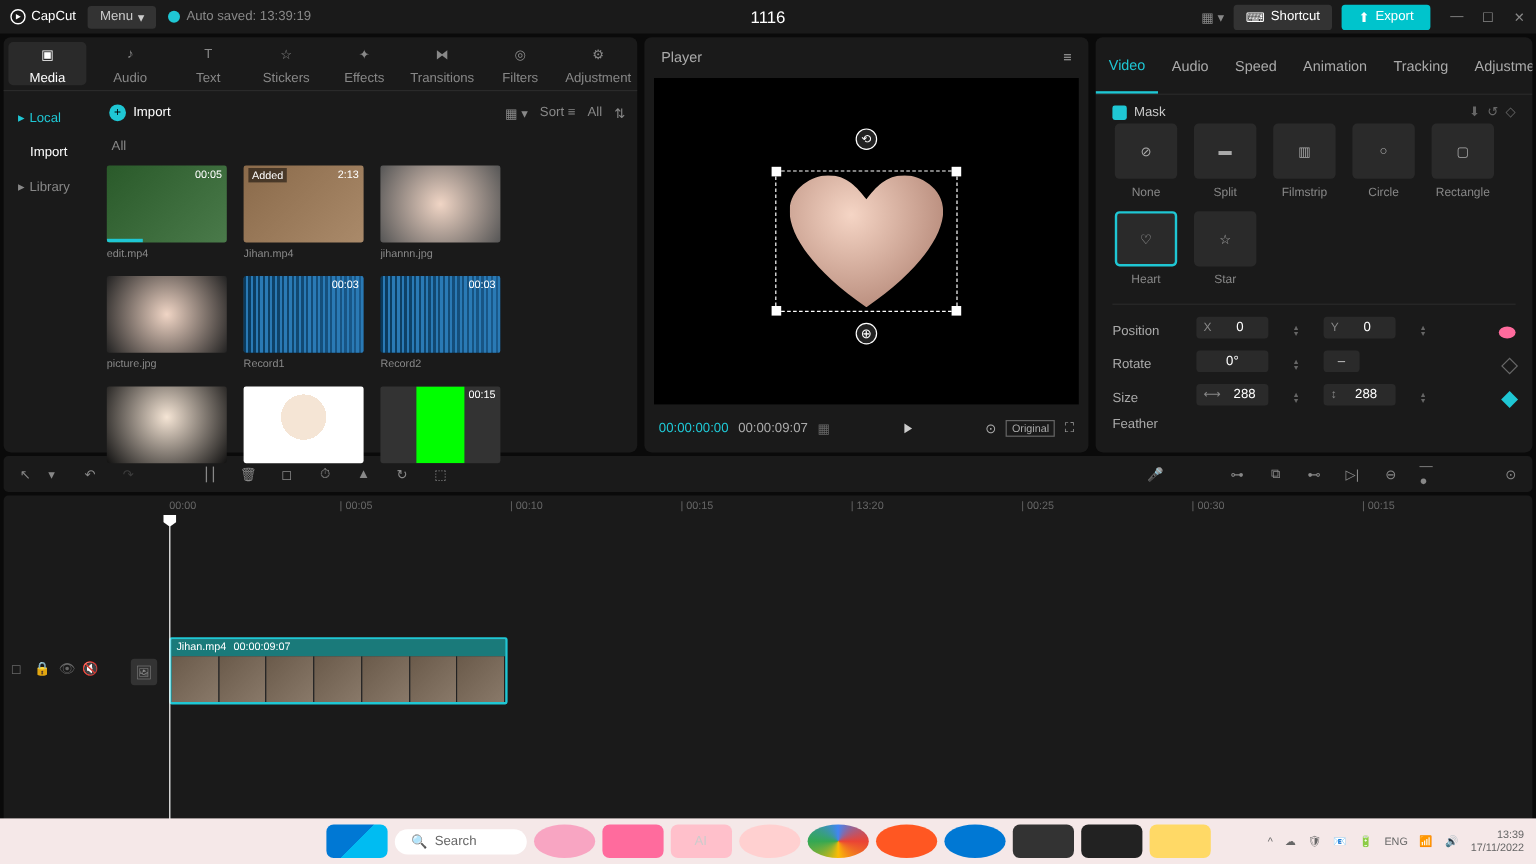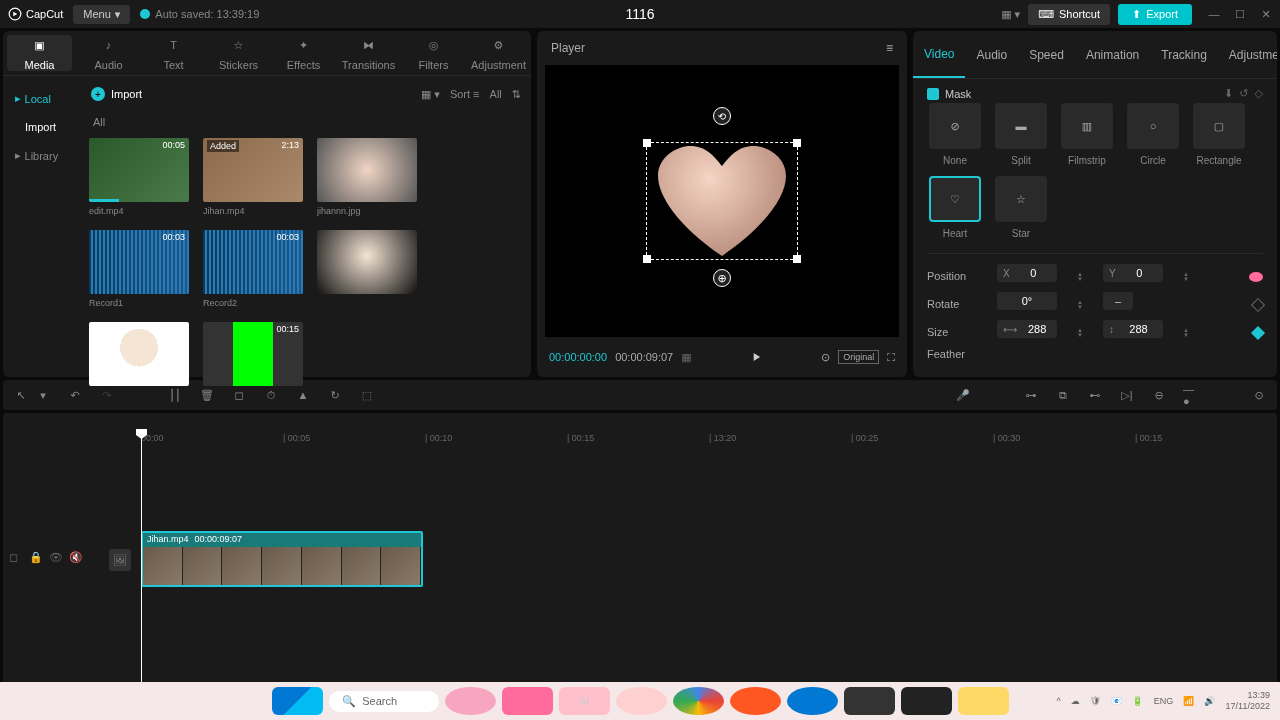--- a/index.html
+++ b/index.html
@@ -80,21 +80,21 @@
 .stepper{display:flex;flex-direction:column;gap:0}
 .stepper span{font-size:6px;color:#666;line-height:5px}
 .keyf{width:10px;height:10px;transform:rotate(45deg);background:#666;margin-left:auto}
 .keyf.active{background:#1fc7d4}
 .keyf.pink{background:#ff6b9d;border-radius:50%;transform:none;width:14px;height:10px}
 .toolbar{height:30px;background:#1a1a1a;display:flex;align-items:center;padding:0 10px;gap:16px;margin:0 3px;border-radius:4px}
 .toolbar .ico{width:16px;height:16px;display:flex;align-items:center;justify-content:center;color:#888}
 .toolbar .spacer{flex:1}
 .timeline{height:280px;background:#1a1a1a;margin:3px;border-radius:4px;position:relative}
 .ruler{height:18px;display:flex;padding-left:138px;position:relative}
-.ruler-mark{width:150px;font-size:9px;color:#666;padding-top:20px}
+.ruler-mark{width:150px;font-size:9px;color:#666;padding-top:3px}
 .track-area{position:relative;height:240px}
 .track-controls{position:absolute;left:6px;top:120px;display:flex;gap:6px}
 .track-controls .tc{width:14px;height:14px;color:#666}
 .tl-clip{position:absolute;left:138px;top:100px;width:282px;height:56px;border:2px solid #1fc7d4;border-radius:2px;background:#333;overflow:hidden}
 .tl-clip-head{background:#1a7a7a;height:14px;font-size:9px;color:#fff;padding:1px 4px;display:flex;gap:6px}
 .tl-thumbs{display:flex;height:40px}
 .tl-thumbs div{flex:1;background:linear-gradient(135deg,#6a5a4a,#8a7a6a);border-right:1px solid #222}
 .cover-btn{position:absolute;left:106px;top:118px;width:22px;height:22px;background:#333;border-radius:3px;display:flex;align-items:center;justify-content:center;color:#888}
 .playhead{position:absolute;left:138px;top:0;width:1px;height:260px;background:#fff}
 .playhead::before{content:'';position:absolute;top:-2px;left:-5px;width:11px;height:10px;background:#fff;clip-path:polygon(0 0,100% 0,100% 60%,50% 100%,0 60%)}
@@ -213,20 +213,24 @@
           <div class="thumb">
               <div class="thumb-img" style="background:linear-gradient(135deg,#8a6a4a,#aa8a6a)">
                 <div class="thumb-badge">Added</div>
                 <div class="thumb-dur">2:13</div>
               </div>
               <div class="thumb-name">Jihan.mp4</div>
             </div>
           <div class="thumb">
               <div class="thumb-img" style="background:radial-gradient(circle,#f0d5c5,#555)"></div>
               <div class="thumb-name">jihannn.jpg</div>
+            </div>
+          <div class="thumb">
+              <div class="thumb-img" style="background:radial-gradient(circle,#f0d5c5,#222)"></div>
+              <div class="thumb-name">picture.jpg</div>
             </div>
           <div class="thumb">
               <div class="thumb-img wave">
                 <div class="thumb-dur">00:03</div>
               </div>
               <div class="thumb-name">Record1</div>
             </div>
           <div class="thumb">
               <div class="thumb-img wave">
                 <div class="thumb-dur">00:03</div>

